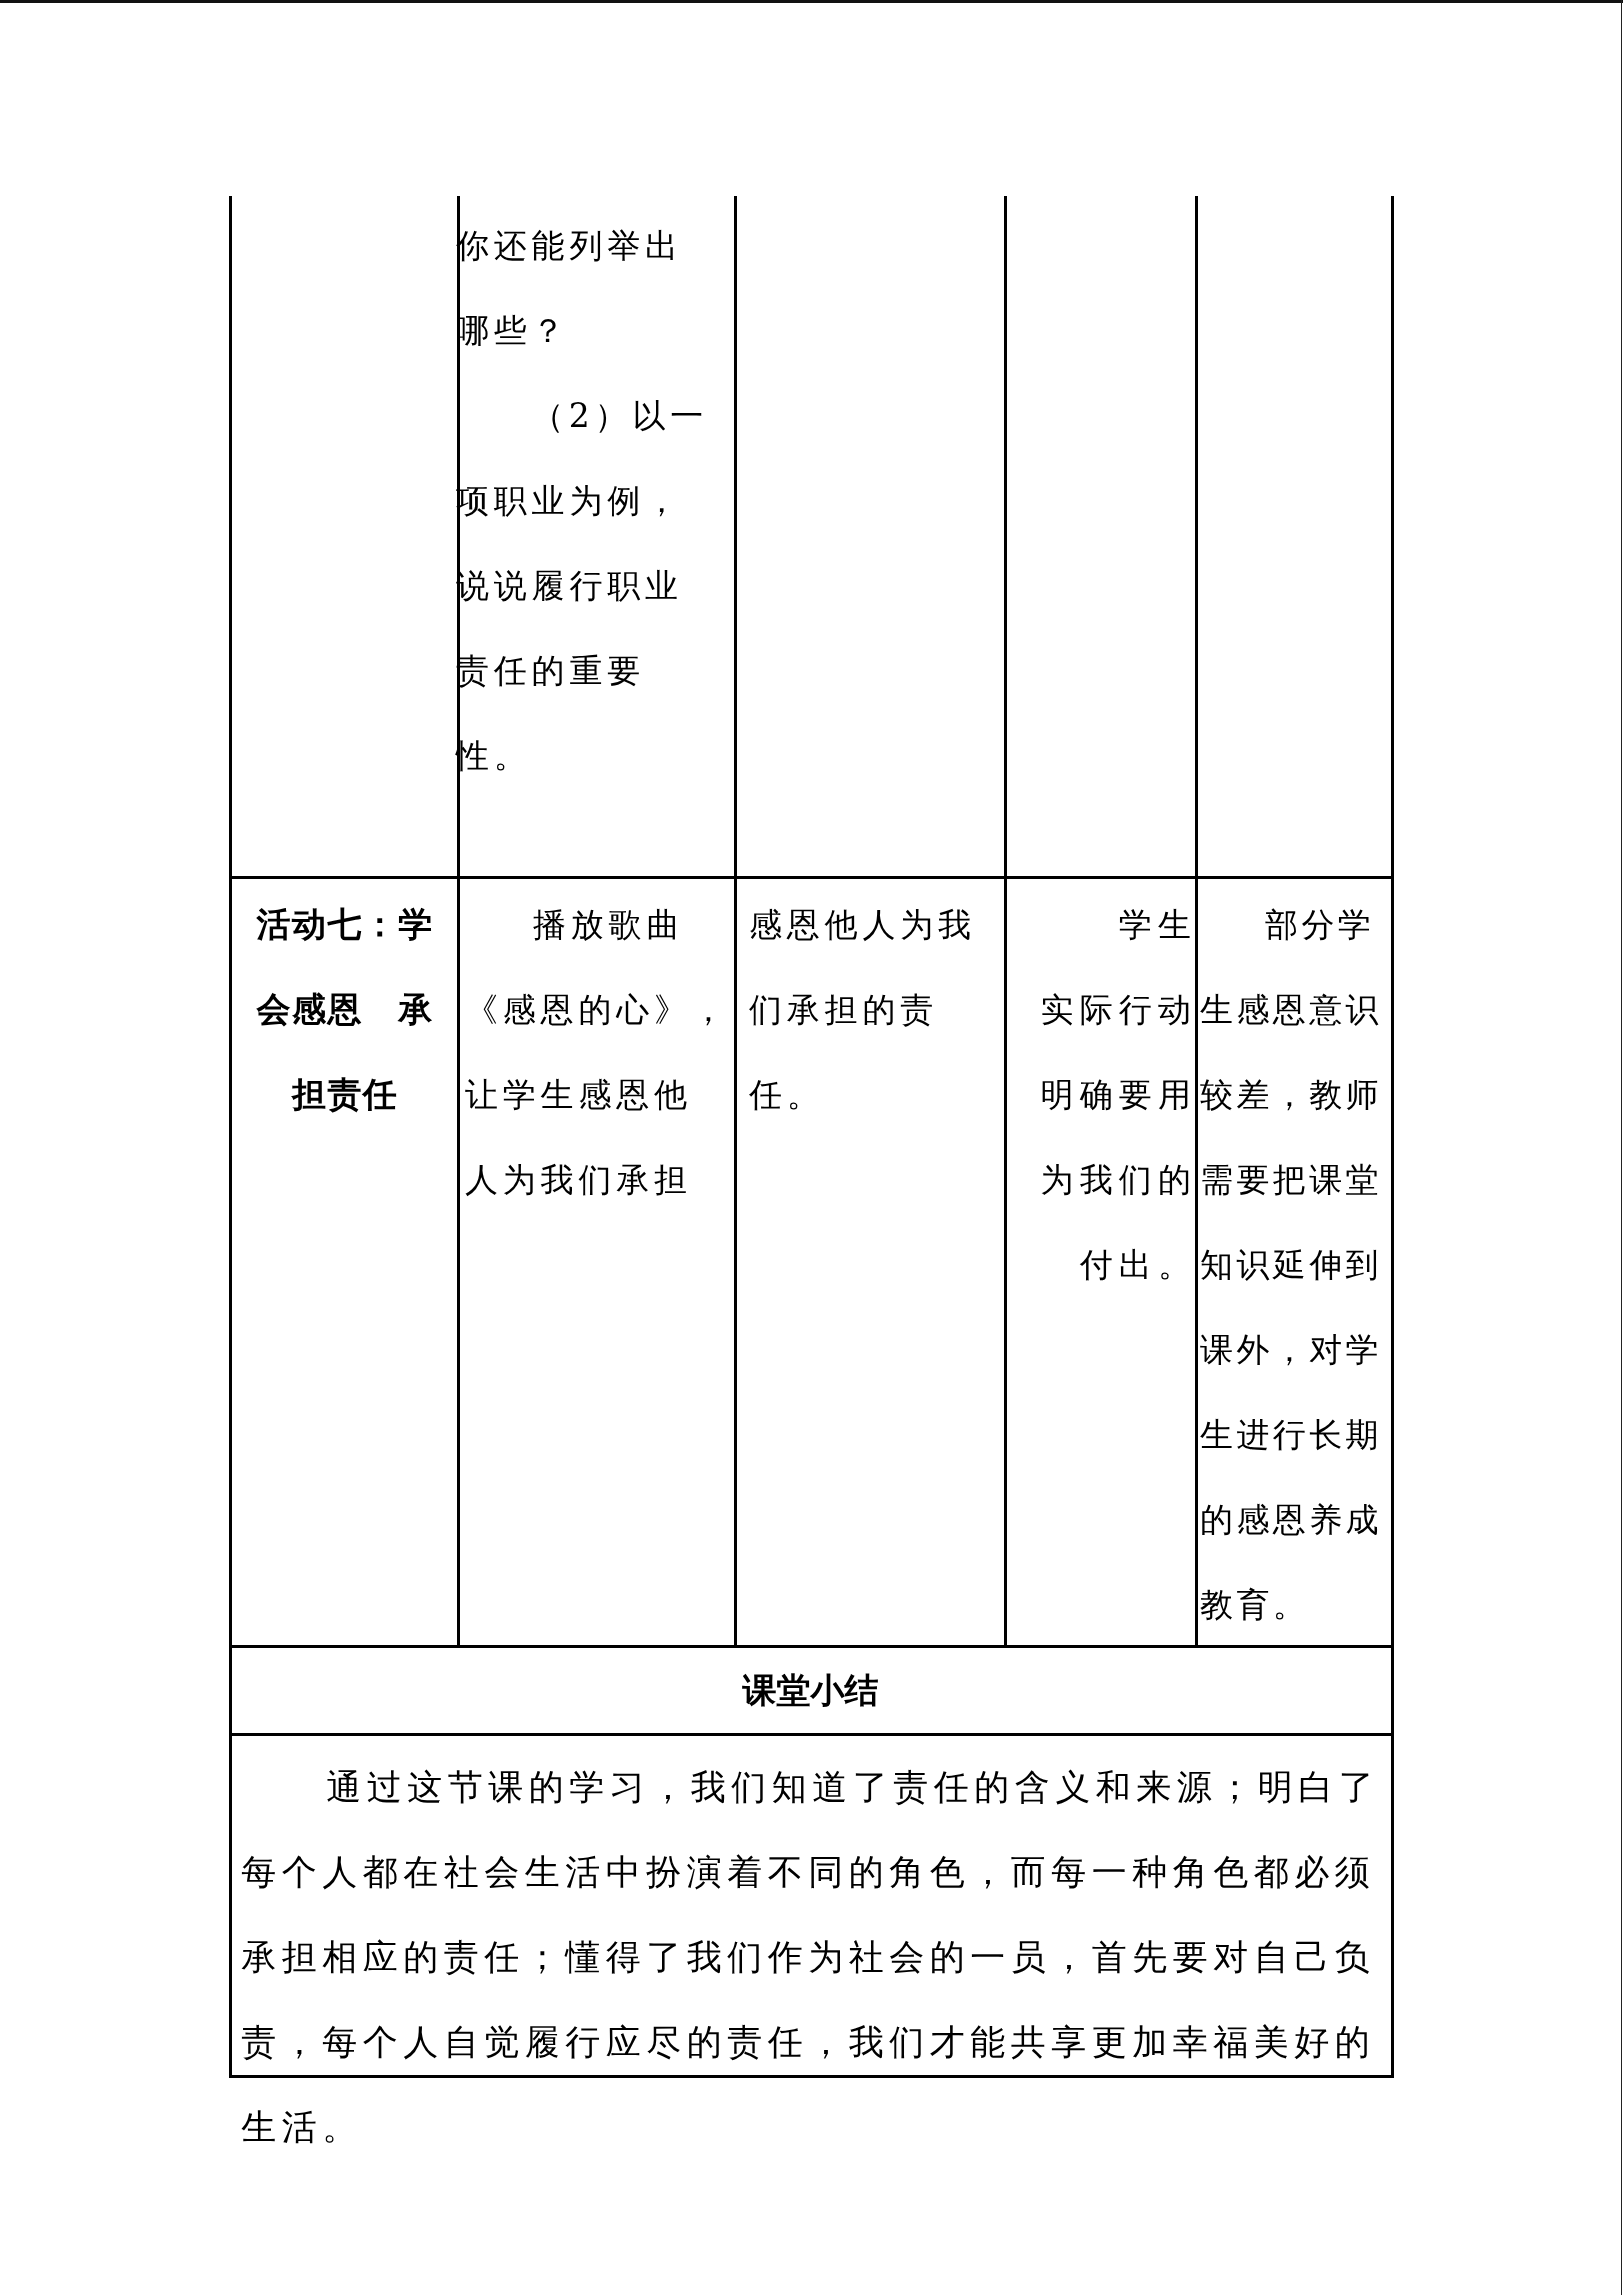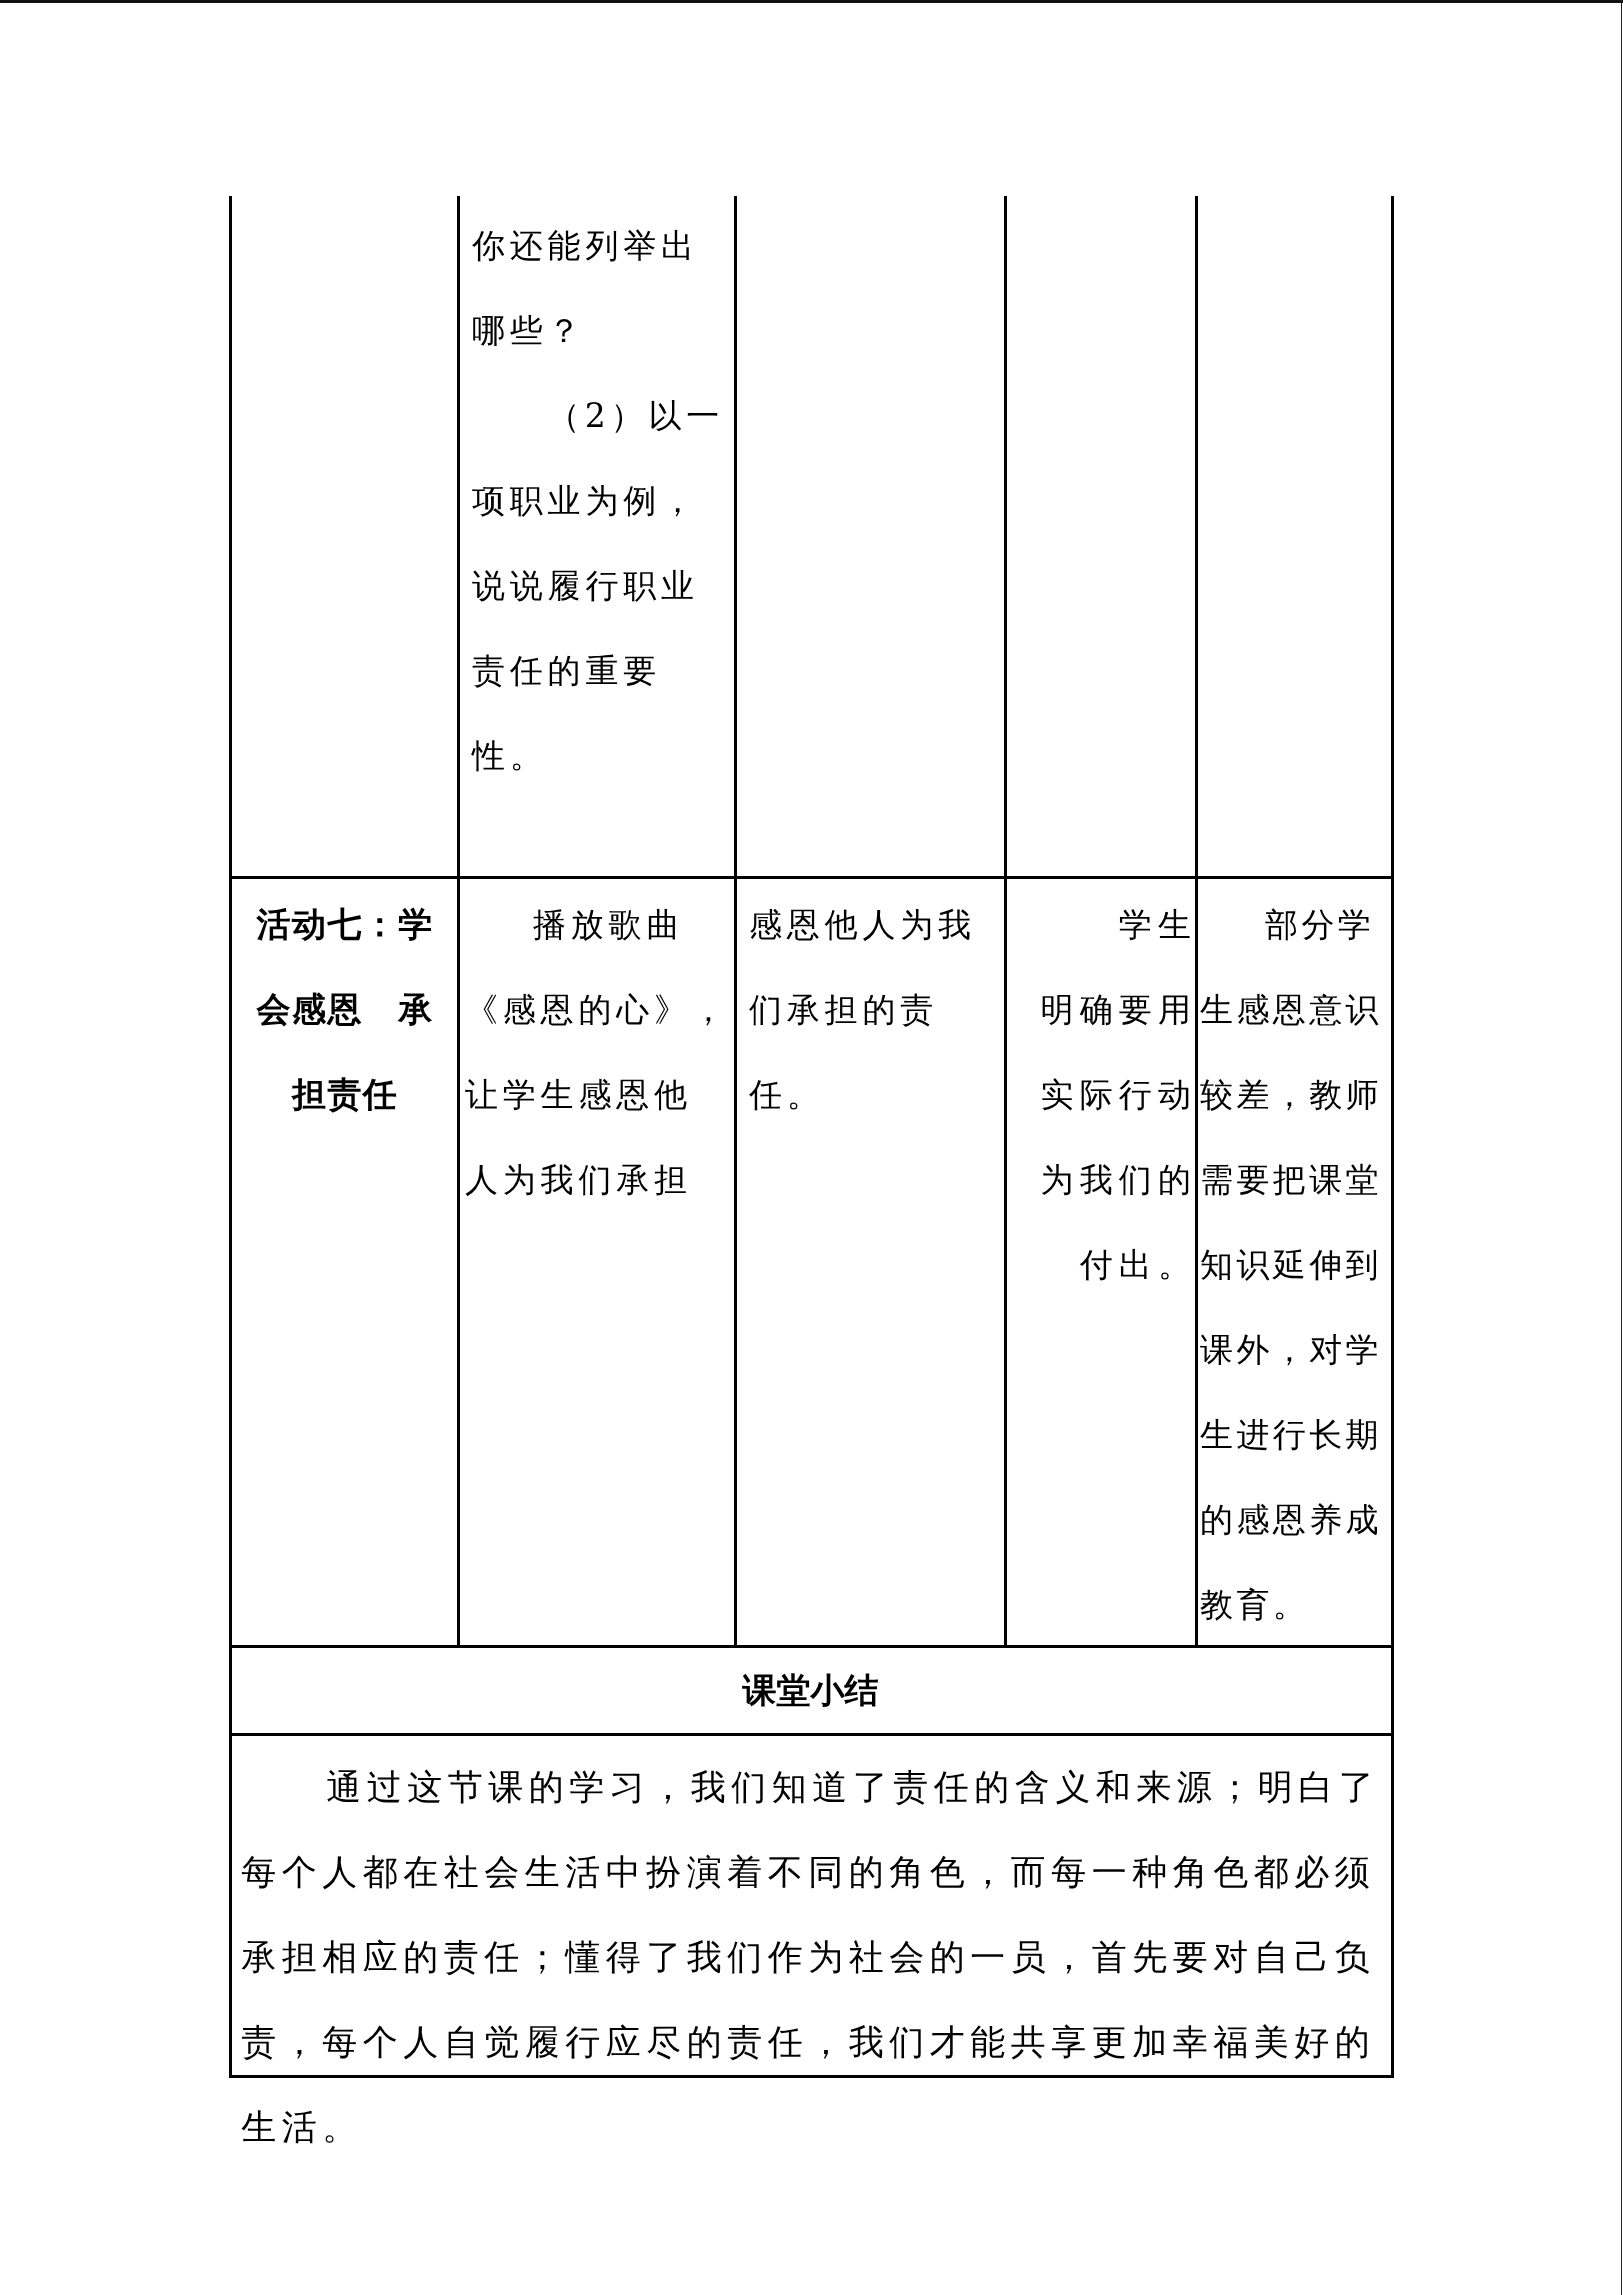--- a/index.html
+++ b/index.html
@@ -34,21 +34,21 @@
   <div class="vline" style="left:505px; top:0; height:1450px;"></div>
   <div class="vline" style="left:775px; top:0; height:1450px;"></div>
   <div class="vline" style="left:966px; top:0; height:1450px;"></div>
   <div class="vline" style="left:1162px; top:0; height:1882px;"></div>
 
   <div class="hline" style="left:0; top:680px; width:1164px;"></div>
   <div class="hline" style="left:0; top:1449px; width:1164px;"></div>
   <div class="hline" style="left:0; top:1537px; width:1164px;"></div>
   <div class="hline" style="left:0; top:1879px; width:1164px;"></div>
 
-  <div class="cell txt" style="left:243px; top:6.8px; width:259px;">
+  <div class="cell txt" style="left:227px; top:6.8px; width:259px;">
     <p>你还能列举出</p>
     <p>哪些？</p>
     <p style="text-indent:75px;">（2）以一</p>
     <p>项职业为例，</p>
     <p>说说履行职业</p>
     <p>责任的重要</p>
     <p>性。</p>
   </div>
 
   <div class="cell txt bold center" style="left:4.1px; top:686px; width:224px; font-size:34px;">
@@ -65,22 +65,22 @@
   </div>
 
   <div class="cell txt" style="left:520px; top:686px; width:254px;">
     <p>感恩他人为我</p>
     <p>们承担的责</p>
     <p>任。</p>
   </div>
 
   <div class="cell txt" style="left:784px; top:686px; width:184px; letter-spacing:6.1px;text-align:right;">
     <p style="text-indent:65px;">学生</p>
+    <p>实际行动</p>
     <p>明确要用</p>
-    <p>实际行动</p>
     <p>为我们的</p>
     <p>付出。</p>
   </div>
 
   <div class="cell txt" style="left:971px; top:686px; width:198px; letter-spacing:3.4px;">
     <p style="text-indent:65px;">部分学</p>
     <p>生感恩意识</p>
     <p>较差，教师</p>
     <p>需要把课堂</p>
     <p>知识延伸到</p>

